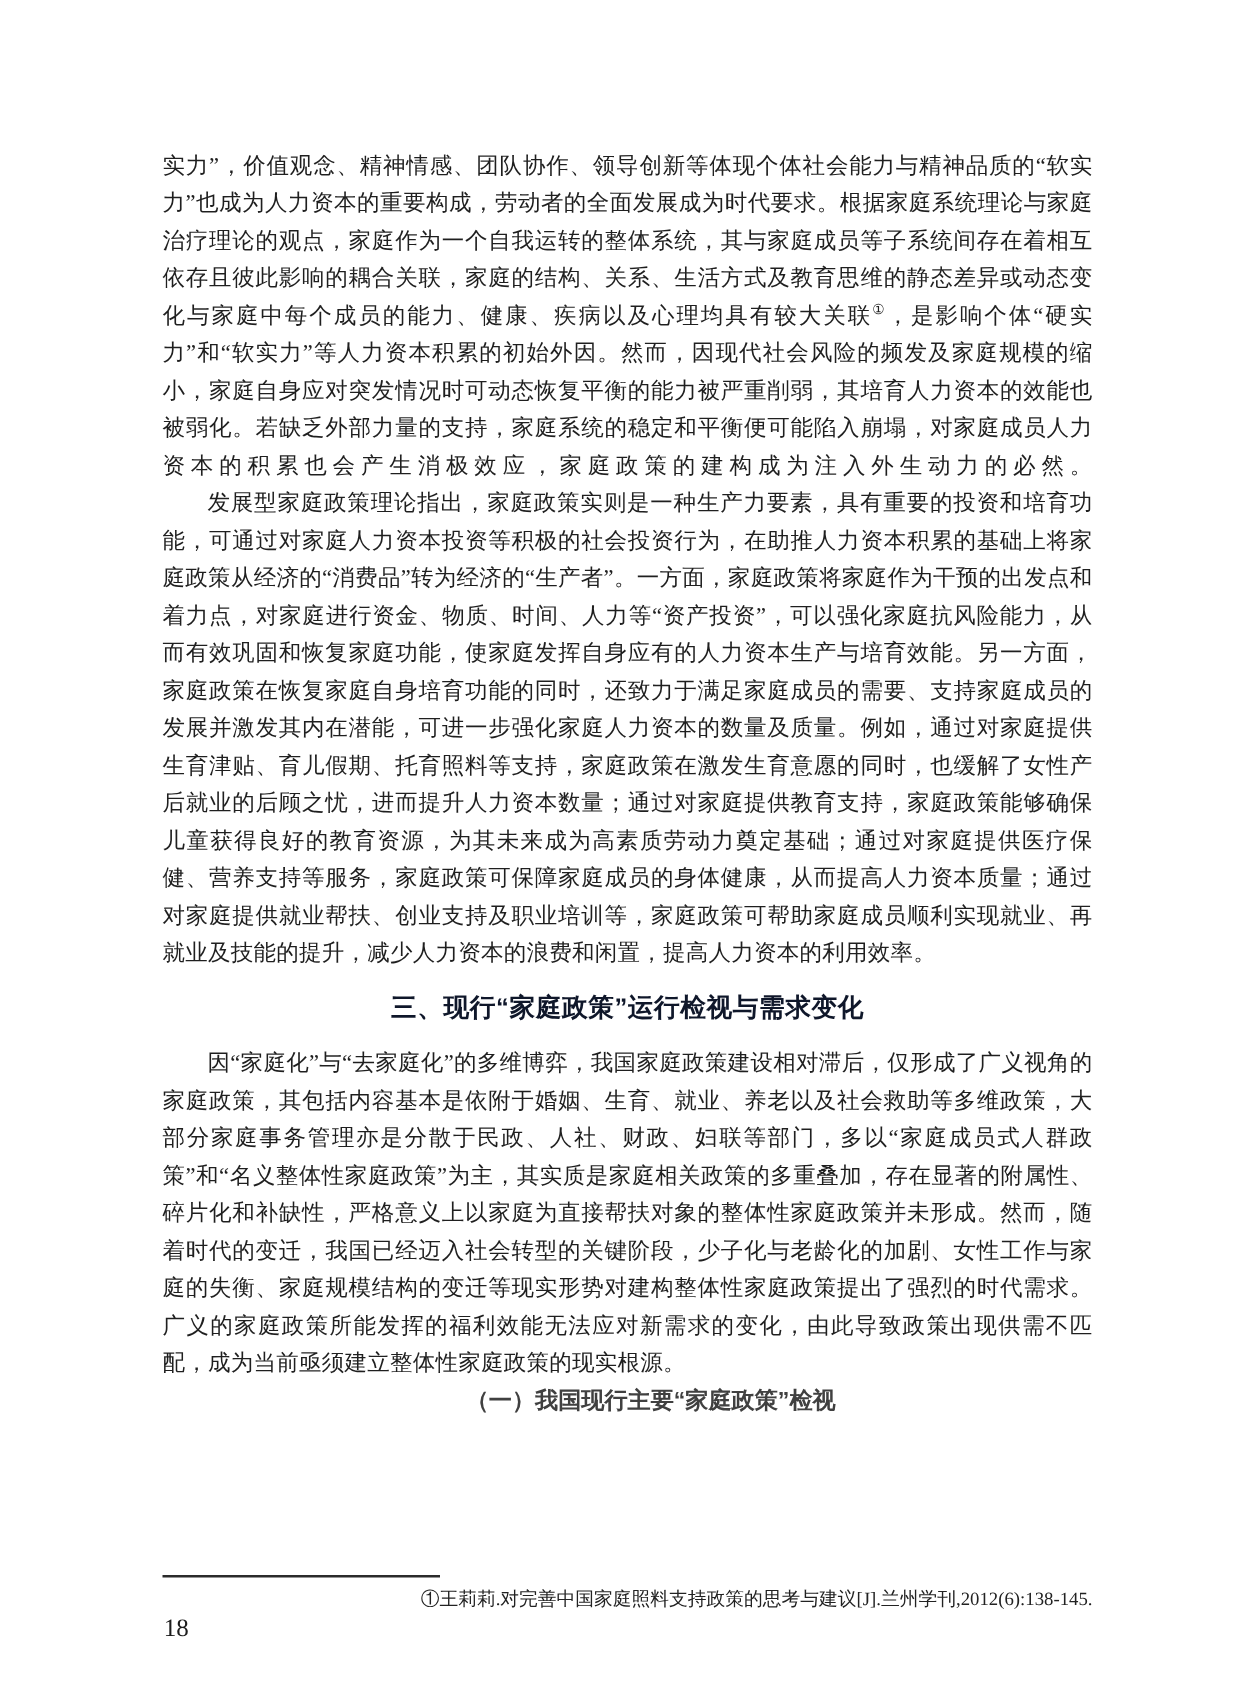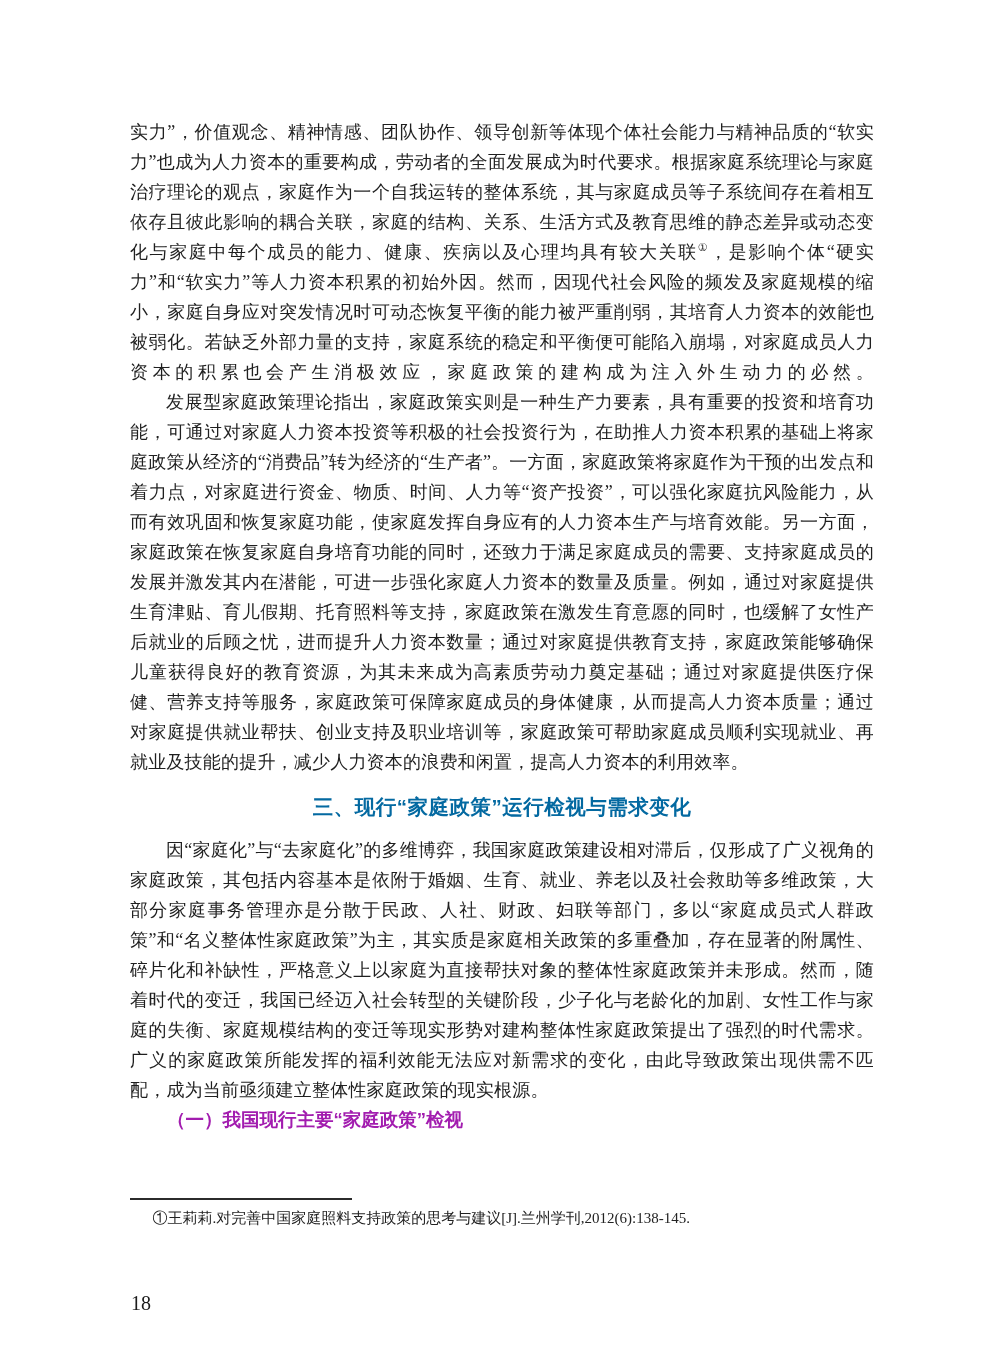--- a/index.html
+++ b/index.html
@@ -43,37 +43,39 @@
     line-height: 0;
     vertical-align: super;
   }
   h2.section-heading {
     margin: 14px 0 12px 0;
     font-family: "Liberation Sans", "DejaVu Sans", sans-serif;
     font-weight: bold;
     font-size: 20.5px;
     line-height: 32px;
     text-align: center;
-    color: #0369a1;
+    color: #0f172a;
     letter-spacing: 0.5px;
   }
   h3.subsection-heading {
     margin: 0;
     font-family: "Liberation Sans", "DejaVu Sans", sans-serif;
     font-weight: bold;
     font-size: 18.5px;
     line-height: 30px;
     text-indent: 2em;
-    color: #a21caf;
+    color: #404040;
+    text-align: center;
   }
   .footnote-area {
     position: absolute;
     left: 130px;
-    top: 1198px;
+    top: 1260px;
     width: 744px;
+    text-align: right;
   }
   .footnote-rule {
     width: 222px;
     height: 2px;
     background: #2b2b2b;
     margin: 0 0 7px 0;
   }
   p.footnote {
     margin: 0;
     font-size: 15px;

